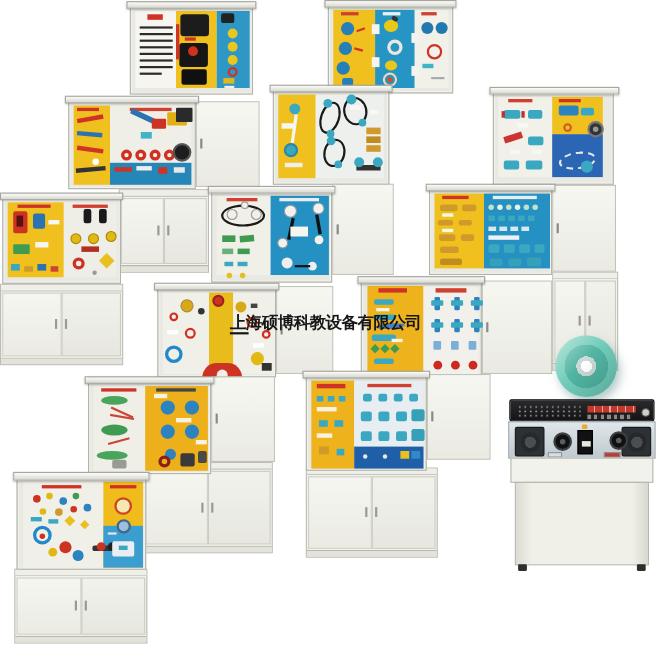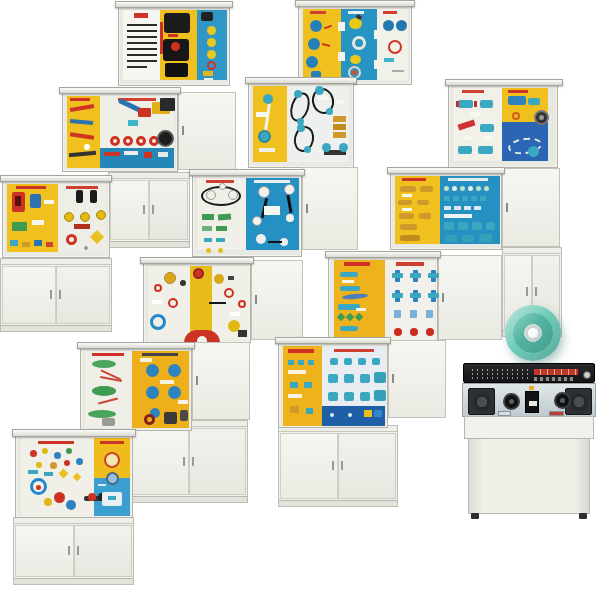--- a/index.html
+++ b/index.html
@@ -49,20 +49,21 @@
   #console .front{position:absolute;left:8px;top:76px;width:122px;height:76px;border:1px solid #b8b8b0;
     background:linear-gradient(90deg,#dcdcd4,#f0f0e9 12%,#f0f0e9 88%,#d8d8d0);}
   #console .foot{position:absolute;top:151px;width:8px;height:6px;background:#2e2e2c;border-radius:1px;}
   #console .foot-l{left:11px;} #console .foot-r{left:119px;}
 </style>
 </head>
 <body>
 
 <div id="scene">
 
+  <span id="watermark">上海硕博科教设备有限公司</span>
   <div id="wm-underline"></div>
 
   <div id="cd">
     <div class="cd-shine"></div>
   </div>
 
   <div id="console">
     <div class="rack">
       <div class="rack-dots"></div>
       <div class="rack-display"></div>

